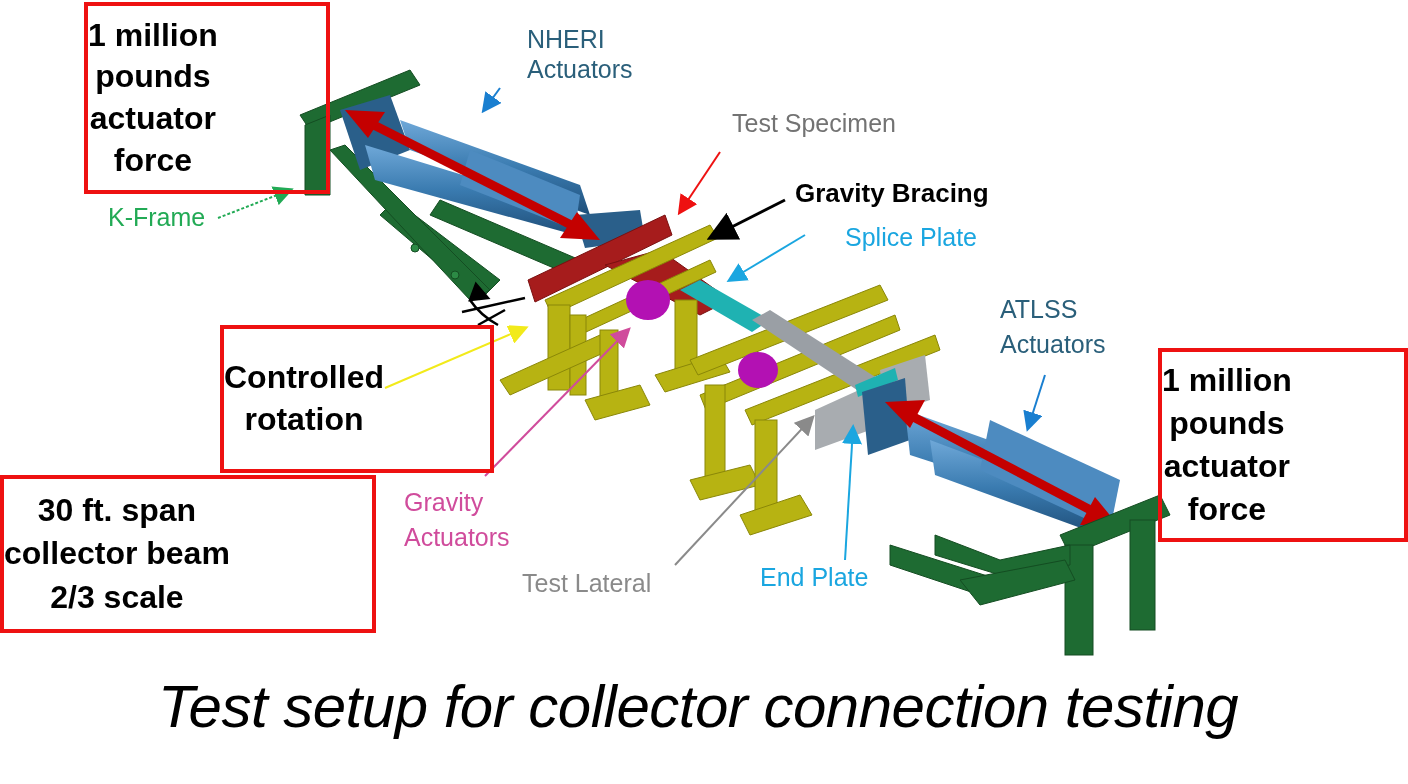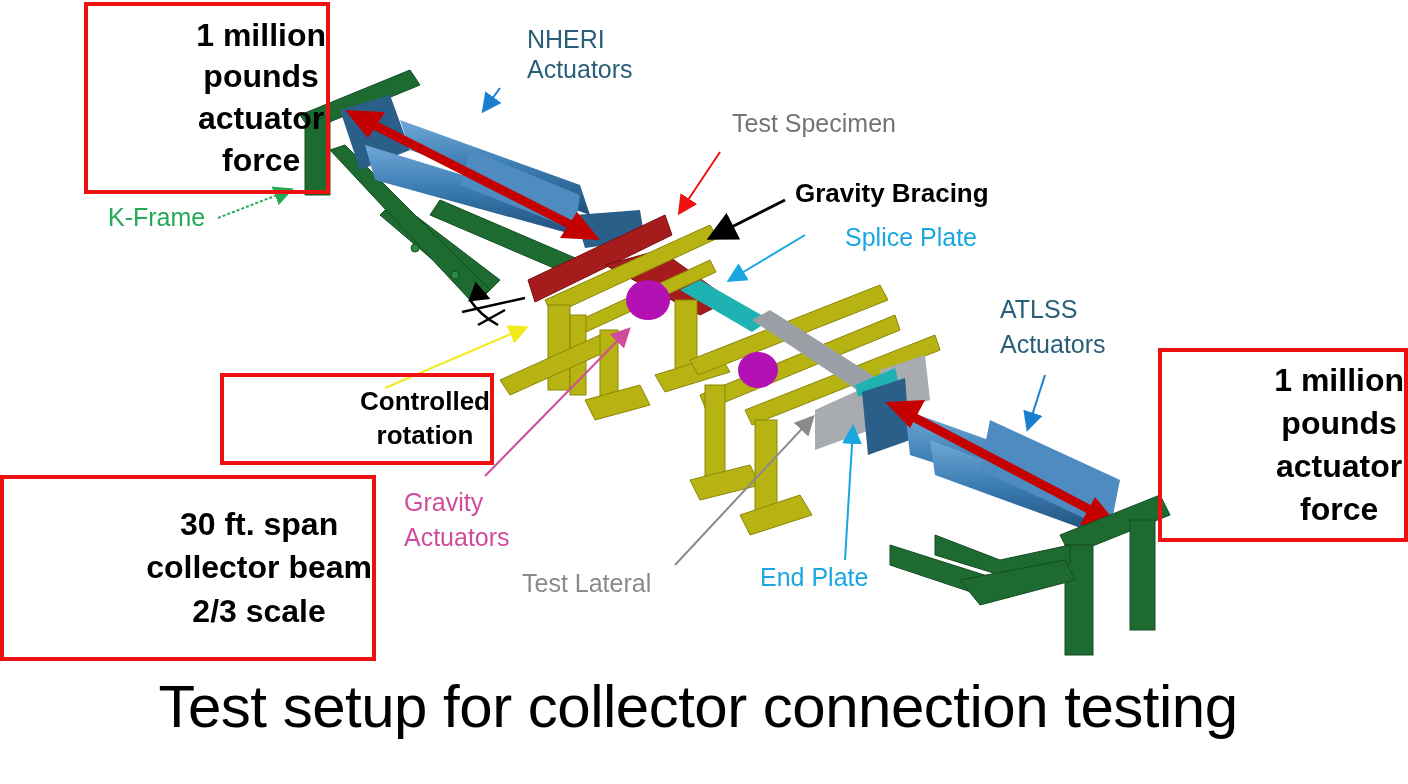--- a/index.html
+++ b/index.html
@@ -1,26 +1,26 @@
 <!DOCTYPE html>
 <html><head>
 <meta charset="utf-8">
 <style>
   html, body { margin:0; padding:0; background:#ffffff; }
   body { width:1408px; height:784px; position:relative; overflow:hidden;
          font-family:"Liberation Sans", sans-serif; }
   #scene { position:absolute; left:0; top:0; width:1408px; height:784px; }
   .box { position:absolute; border:4px solid #ee1111; background:transparent;
-         display:flex; align-items:center; justify-content:flex-end; box-sizing:border-box;
+         display:flex; align-items:center; justify-content:flex-start; box-sizing:border-box;
          text-align:center; font-weight:bold; color:#000; font-family:"Liberation Sans", sans-serif;
          font-stretch:condensed; }
   .box span { display:block; white-space:pre-line; }
   .lbl { position:absolute; font-family:Liberation Sans, sans-serif; font-size:25px; white-space:pre-line; line-height:1.2; }
   .caption { position:absolute; left:0; width:1396px; top:672px; text-align:center;
-             font-family:"Liberation Sans", sans-serif; font-size:60px; color:#000; letter-spacing:-0.5px; }
+             font-family:"Liberation Sans", sans-serif; font-size:60px; color:#000; letter-spacing:-0.5px;font-style:italic; }
 </style>
 </head>
 <body>
 
 <svg id="scene" viewBox="0 0 1408 784" xmlns="http://www.w3.org/2000/svg">
   <defs>
     <linearGradient id="cyl" x1="0" y1="0" x2="0" y2="1">
       <stop offset="0" stop-color="#6fa8d8"></stop>
       <stop offset="0.5" stop-color="#3a7bb0"></stop>
       <stop offset="1" stop-color="#1f4f7a"></stop>
@@ -143,25 +143,25 @@
     <polygon points="476,284 488,298 470,300" fill="#000"></polygon>
   </g>
 </svg>
 
 <div class="box" style="left:84px; top:2px; width:246px; height:192px; font-size:32px; line-height:1.3;">
   <span>1 million
 pounds
 actuator
 force</span>
 </div>
-<div class="box" style="left:220px; top:325px; width:274px; height:92px; font-size:26px; line-height:1.3;margin-top:48px;">
+<div class="box" style="left:220px; top:325px; width:274px; height:148px; font-size:32px; line-height:1.3;">
   <span>Controlled
 rotation</span>
 </div>
-<div class="box" style="left:0px; top:475px; width:376px; height:186px; font-size:32px; line-height:1.35;">
+<div class="box" style="left:0px; top:475px; width:376px; height:158px; font-size:32px; line-height:1.35;">
   <span>30 ft. span
 collector beam
 2/3 scale</span>
 </div>
 <div class="box" style="left:1158px; top:348px; width:250px; height:194px; font-size:32px; line-height:1.35;">
   <span>1 million
 pounds
 actuator
 force</span>
 </div>

